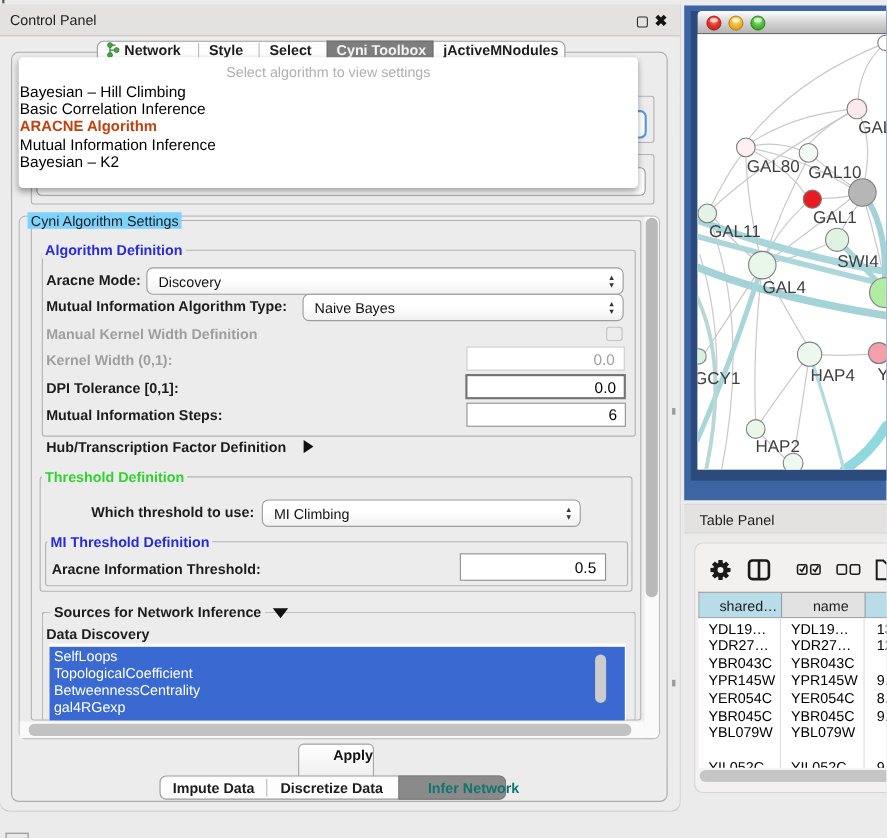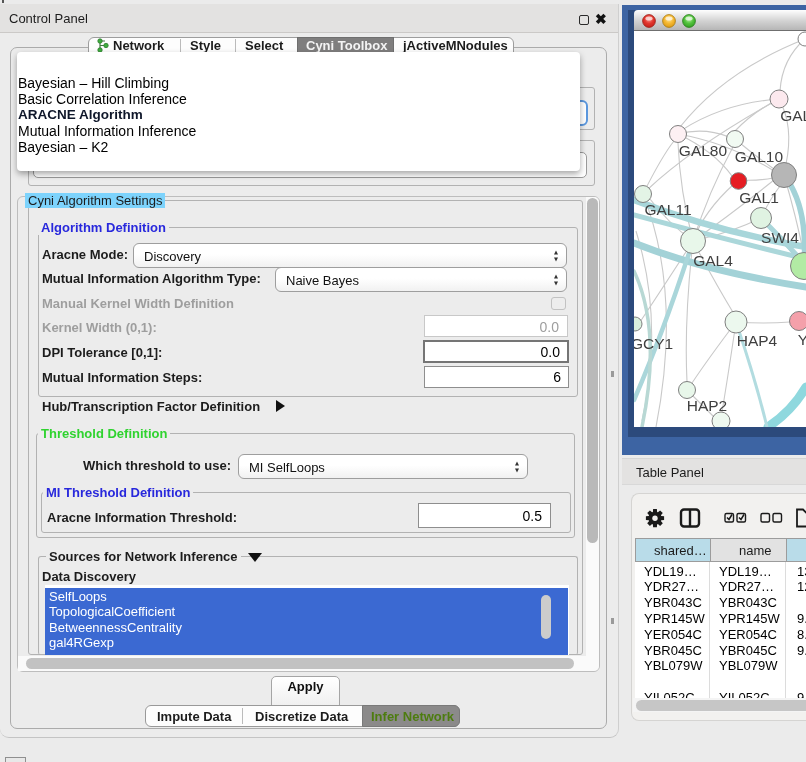--- a/index.html
+++ b/index.html
@@ -94,21 +94,21 @@
 <div class="tfield" style="left:424px;top:366px;width:145px;height:22px;border:1px solid #8e8e8e;color:#000;line-height:21px;padding-right:7px;box-sizing:border-box;">6</div>
 
 <div class="abs b13" style="left:42px;top:399px;">Hub/Transcription Factor Definition</div>
 <div class="abs" style="left:276px;top:400px;width:0;height:0;border-top:6px solid transparent;border-bottom:6px solid transparent;border-left:9px solid #111;"></div>
 
 <div class="abs" style="left:36px;top:433px;width:539px;height:105px;border:1px solid #b2b2b2;border-radius:3px;box-sizing:border-box;"></div>
 <div class="abs" style="left:38px;top:426px;background:#ececec;padding:0 3px;font-size:13px;font-weight:bold;color:#2fd32f;">Threshold Definition</div>
 
 <div class="abs b13" style="left:83px;top:458px;">Which threshold to use:</div>
 <div class="combo" style="left:238px;top:454px;width:288px;height:23px;">
-      <span class="ct">MI SelfLoops</span>
+      <span class="ct">MI Climbing</span>
       <span class="spin"></span>
     </div>
 
 <div class="abs" style="left:41px;top:492px;width:530px;height:41px;border:1px solid #b2b2b2;border-radius:3px;box-sizing:border-box;"></div>
 <div class="abs" style="left:43px;top:485px;background:#ececec;padding:0 3px;font-size:13px;font-weight:bold;color:#2828dc;text-align:center;">MI Threshold Definition</div>
 <div class="abs b13" style="left:47px;top:510px;">Aracne Information Threshold:</div>
 <div class="tfield" style="left:418px;top:503px;width:133px;height:25px;border:1px solid #8e8e8e;color:#000;line-height:24px;padding-right:8px;box-sizing:border-box;">0.5</div>
 
 <div class="abs" style="left:38px;top:556px;width:540px;height:99px;border:1px solid #b2b2b2;border-radius:3px;box-sizing:border-box;border-bottom:none;"></div>
 <div class="abs b13" style="left:46px;top:549px;background:#ececec;padding:0 3px;">Sources for Network Inference</div>
@@ -116,38 +116,39 @@
 <div class="abs b13" style="left:42px;top:569px;">Data Discovery</div>
 
 <div class="abs" style="left:45px;top:585px;width:524px;height:70px;background:#fff;"></div>
 <div class="abs" style="left:45px;top:588px;width:523px;height:67px;background:#3b69d2;"></div>
 <div class="abs" style="left:49px;top:589px;font-size:13px;color:#fff;">SelfLoops</div>
 <div class="abs" style="left:49px;top:604px;font-size:13px;color:#fff;">TopologicalCoefficient</div>
 <div class="abs" style="left:49px;top:620px;font-size:13px;color:#fff;">BetweennessCentrality</div>
 <div class="abs" style="left:49px;top:635px;font-size:13px;color:#fff;">gal4RGexp</div>
 <div class="abs" style="left:541px;top:595px;width:10px;height:44px;background:#cccccc;border-radius:5px;"></div>
 
-<div class="abs" style="left:271px;top:676px;width:69px;height:36px;background:linear-gradient(#ffffff,#ededed);border:1px solid #a5a5a5;border-radius:5px;box-sizing:border-box;text-align:center;line-height:20px;font-size:13px;font-weight:bold;color:#111;">Apply</div>
+<div class="abs" style="left:271px;top:676px;width:69px;height:36px;background:linear-gradient(#ffffff,#ededed);border:1px solid #a5a5a5;border-radius:5px;box-sizing:border-box;text-align:right;line-height:20px;font-size:13px;font-weight:bold;color:#111;">Apply</div>
 
 <div class="abs" style="left:145px;top:705px;width:315px;height:22px;background:#fdfdfd;border:1px solid #999;border-radius:6px;box-sizing:border-box;z-index:5;"></div>
 <div class="abs" style="left:362px;top:705px;width:98px;height:22px;background:#8b8a8a;border:1px solid #7a7a7a;border-radius:0 6px 6px 0;box-sizing:border-box;z-index:6;"></div>
 <div class="abs" style="left:242px;top:708px;width:1px;height:16px;background:#bbb;z-index:7;"></div>
 <div class="abs b13" style="left:157px;top:709px;z-index:7;">Impute Data</div>
 <div class="abs b13" style="left:255px;top:709px;z-index:7;">Discretize Data</div>
-<div class="abs b13" style="left:371px;top:709px;color:#4d7c0f;z-index:7;">Infer Network</div>
+<div class="abs b13" style="left:389px;top:709px;color:#0f766e;z-index:7;">Infer Network</div>
 
 <div class="abs" style="left:5px;top:757px;width:19px;height:10px;background:#e8e8e8;border:1.5px solid #8f8f8f;"></div>
 
 <div class="abs" style="left:611px;top:371px;width:3px;height:6px;background:#9a9a9a;"></div>
 <div class="abs" style="left:611px;top:618px;width:3px;height:6px;background:#9a9a9a;"></div>
 
 <div class="abs" style="left:17px;top:52px;width:563px;height:119px;background:#fff;border-radius:4px;box-shadow:0 3px 6px rgba(0,0,0,0.35);z-index:40;"></div>
+<div class="abs" style="left:17px;top:58px;width:563px;text-align:center;font-size:13px;color:#b0b0b0;z-index:41;">Select algorithm to view settings</div>
 <div class="abs" style="left:18px;top:75px;font-size:14px;color:#000;z-index:41;">Bayesian – Hill Climbing</div>
 <div class="abs" style="left:18px;top:91px;font-size:14px;color:#000;z-index:41;">Basic Correlation Inference</div>
-<div class="abs" style="left:18px;top:107px;font-size:13.5px;font-weight:bold;color:#0f172a;z-index:41;">ARACNE Algorithm</div>
+<div class="abs" style="left:18px;top:107px;font-size:13.5px;font-weight:bold;color:#c2410c;z-index:41;">ARACNE Algorithm</div>
 <div class="abs" style="left:18px;top:123px;font-size:14px;color:#000;z-index:41;">Mutual Information Inference</div>
 <div class="abs" style="left:18px;top:139px;font-size:14px;color:#000;z-index:41;">Bayesian – K2</div>
 
 <div class="abs" style="left:622px;top:5px;width:184px;height:450px;background:#3d64a3;"></div>
 <div class="abs" style="left:628px;top:10px;width:178px;height:427px;background:#2c4a7c;"></div>
 <div class="abs" style="left:634px;top:10px;width:172px;height:21px;background:linear-gradient(#fefefe,#d2d2d2 55%,#b6b6b6);border-bottom:1px solid #6f6f6f;border-radius:4px 0 0 0;box-sizing:border-box;"></div>
 
 <svg class="abs" style="left:640px;top:13px;" width="58" height="16" viewBox="0 0 58 16">
  <defs>
   <radialGradient id="rg" cx="0.5" cy="0.35" r="0.7">

